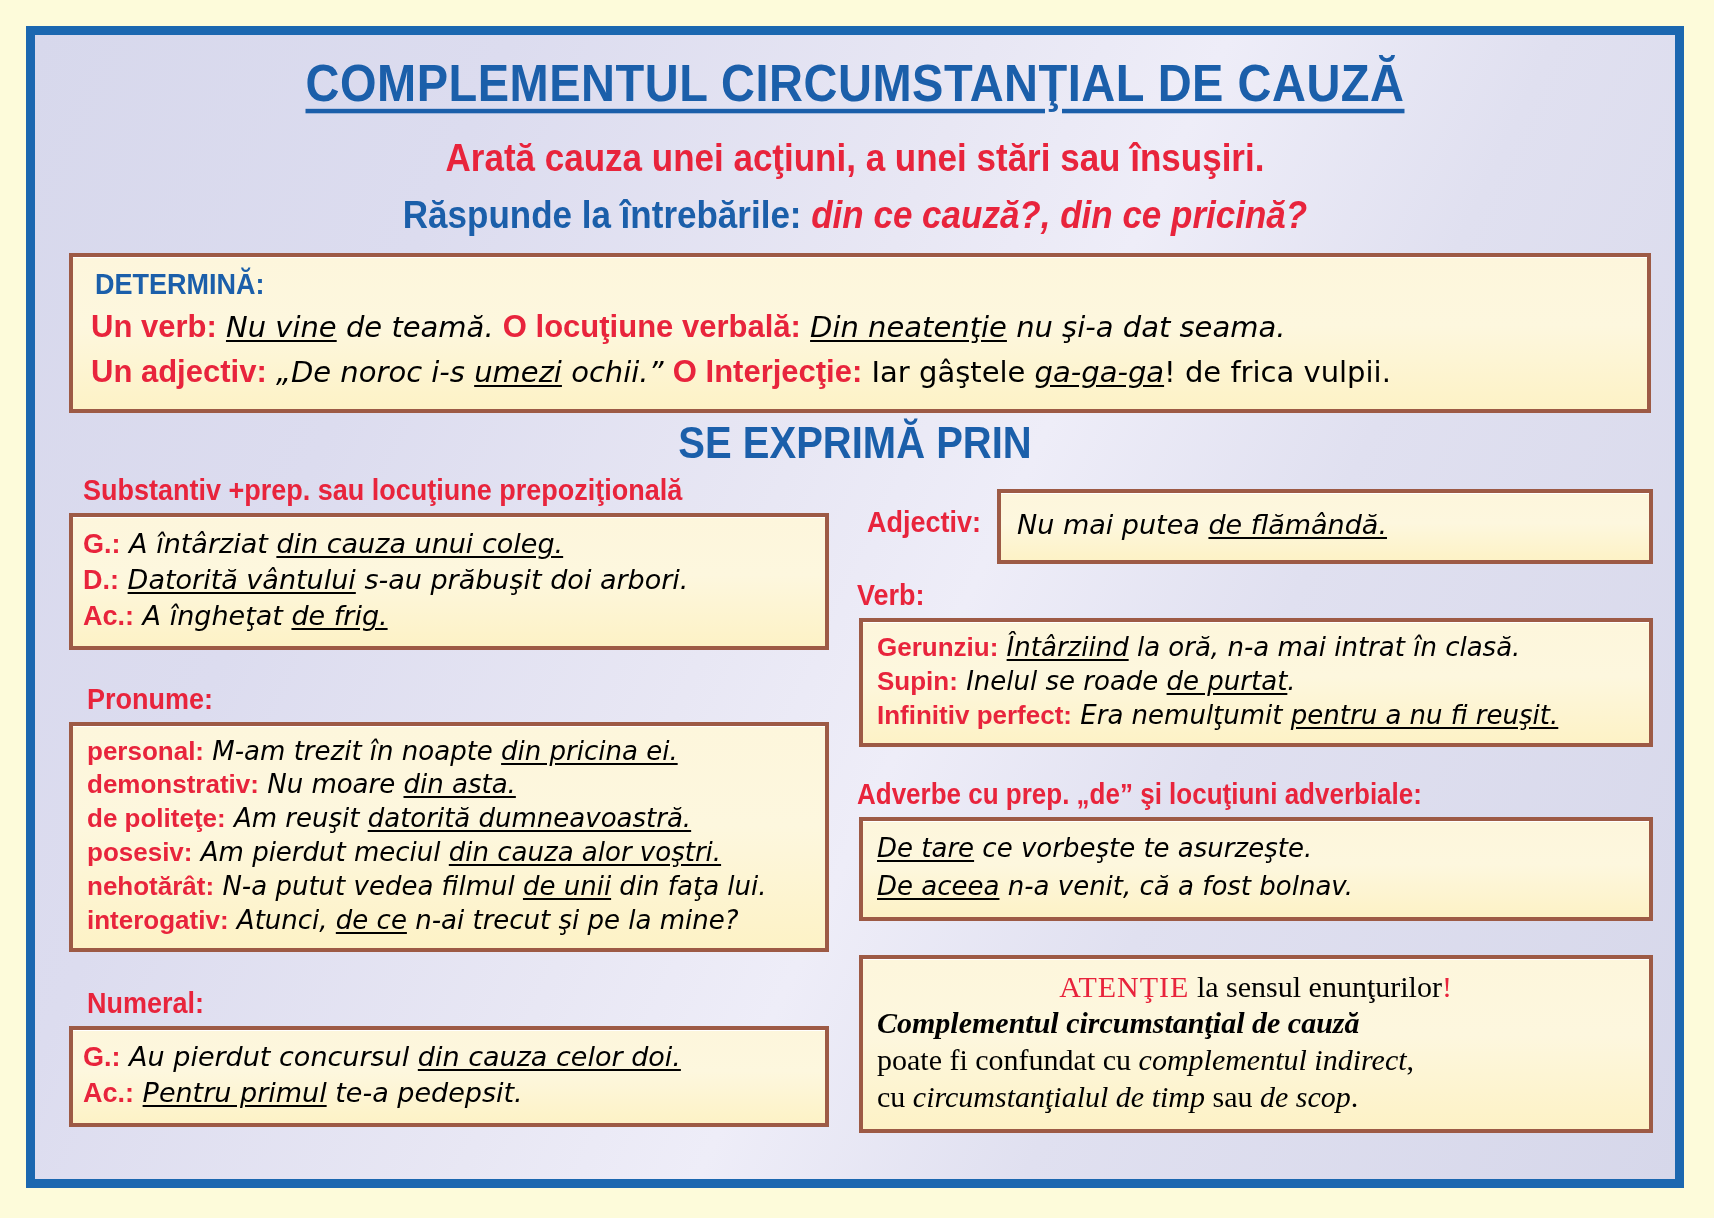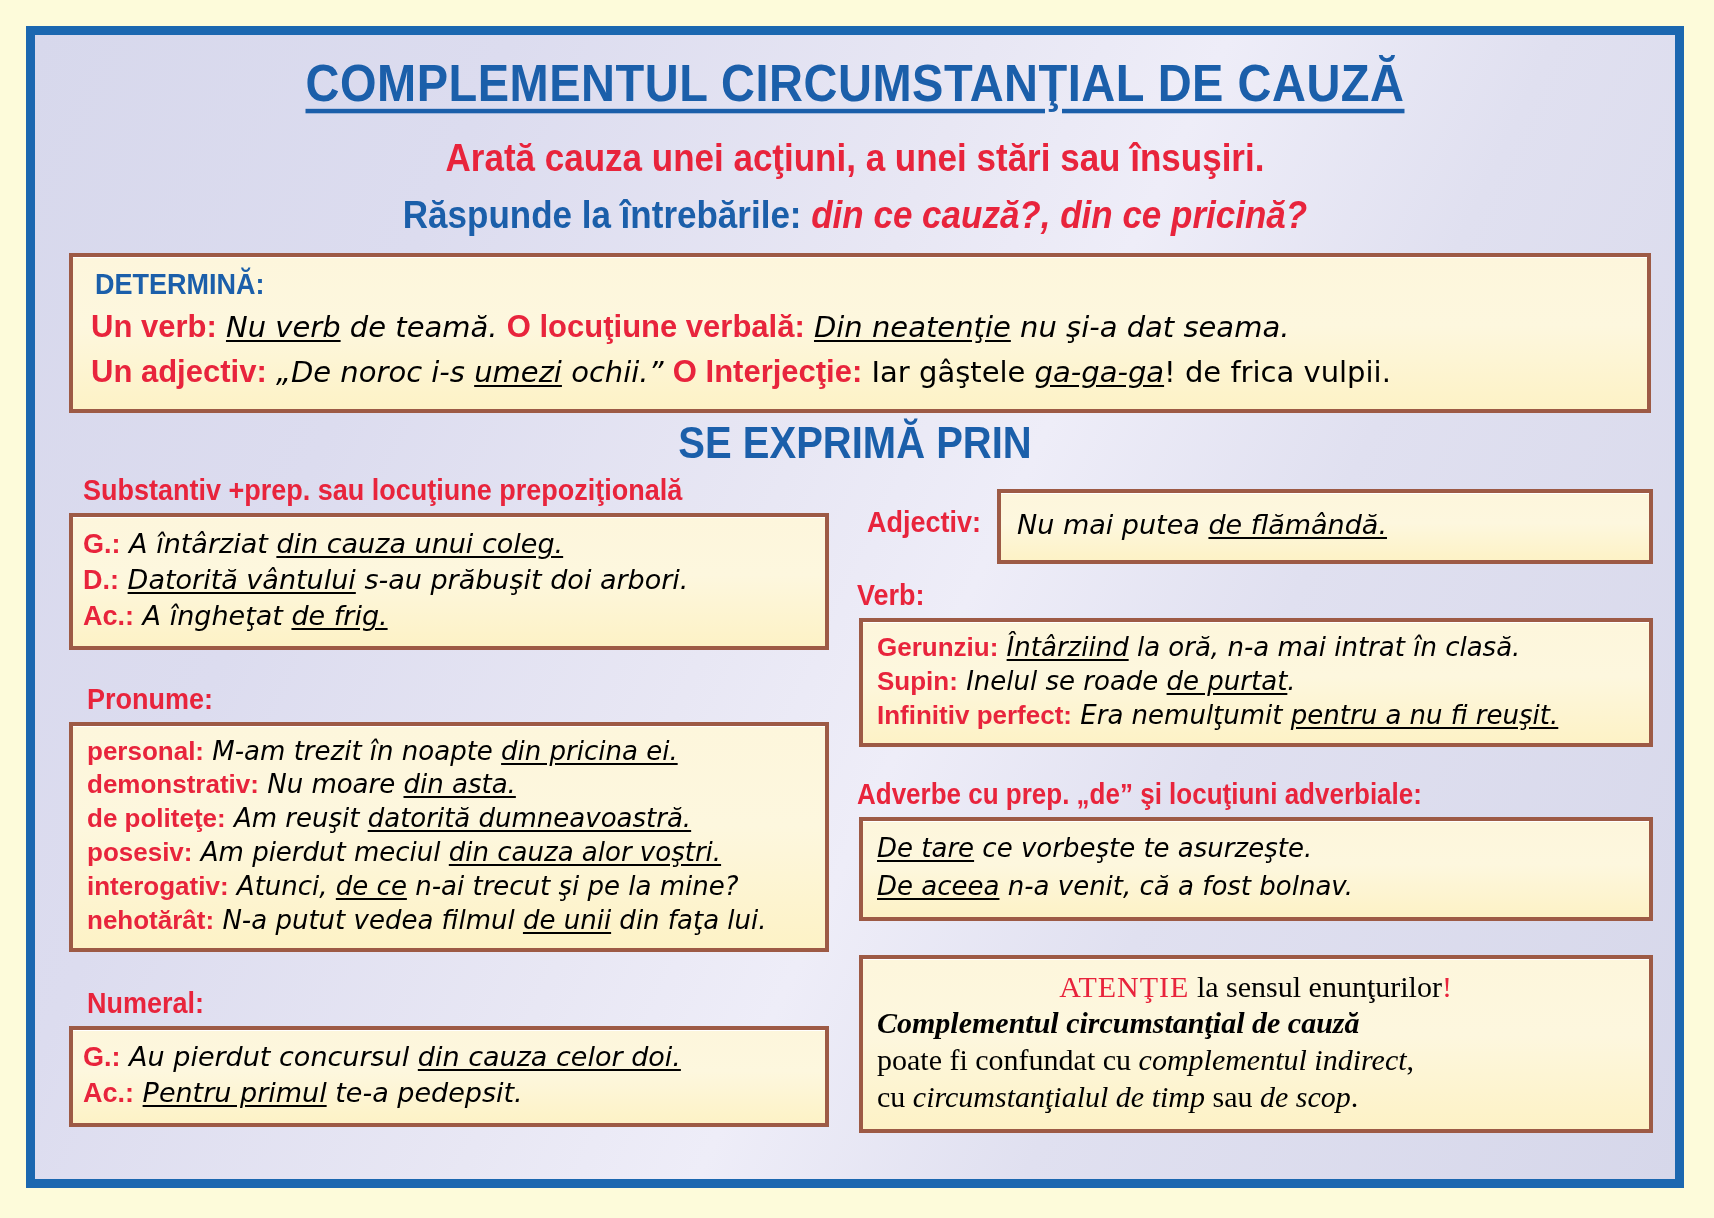--- a/index.html
+++ b/index.html
@@ -130,21 +130,21 @@
   <div class="sub">Arată cauza unei acţiuni, a unei stări sau însuşiri.</div>
 
   <div class="sub2">
     <span>Răspunde la întrebările: </span><span class="q">din ce cauză?, din ce pricină?</span>
   </div>
 
   <div class="box determina">
     <div class="hdr">DETERMINĂ:</div>
 
     <div class="row">
-      <span class="lbl">Un verb:</span><span> </span><span class="u it">Nu verb</span><span class="it"> de teamă. </span><span class="lbl">O locuţiune verbală:</span><span> </span><span class="u it">Din neatenţie</span><span class="it"> nu şi-a dat seama.</span>
+      <span class="lbl">Un verb:</span><span> </span><span class="u it">Nu vine</span><span class="it"> de teamă. </span><span class="lbl">O locuţiune verbală:</span><span> </span><span class="u it">Din neatenţie</span><span class="it"> nu şi-a dat seama.</span>
     </div>
 
     <div class="row">
       <span class="lbl">Un adjectiv:</span><span class="it"> „De noroc i-s </span><span class="u it">umezi</span><span class="it"> ochii.” </span><span class="lbl">O Interjecţie:</span><span> Iar gâştele </span><span class="u it">ga-ga-ga</span><span>! de frica vulpii.</span>
     </div>
   </div>
 
   <div class="seexprima">SE EXPRIMĂ PRIN</div>
 
   <div class="colL">
@@ -155,22 +155,22 @@
       <div class="line"><span class="k">D.:</span><span class="it"> </span><span class="u it">Datorită vântului</span><span class="it"> s-au prăbuşit doi arbori.</span></div>
       <div class="line"><span class="k">Ac.:</span><span class="it"> A îngheţat </span><span class="u it">de frig.</span><span class="it"></span></div>
     </div>
 
     <div class="cap" style="margin-top:34px;">Pronume:</div>
     <div class="box lines">
       <div class="line"><span class="k">personal:</span><span class="it"> M-am trezit în noapte </span><span class="u it">din pricina ei.</span><span class="it"></span></div>
       <div class="line"><span class="k">demonstrativ:</span><span class="it"> Nu moare </span><span class="u it">din asta.</span><span class="it"></span></div>
       <div class="line"><span class="k">de politeţe:</span><span class="it"> Am reuşit </span><span class="u it">datorită dumneavoastră.</span><span class="it"></span></div>
       <div class="line"><span class="k">posesiv:</span><span class="it"> Am pierdut meciul </span><span class="u it">din cauza alor voştri.</span><span class="it"></span></div>
+      <div class="line"><span class="k">nehotărât:</span><span class="it"> N-a putut vedea filmul </span><span class="u it">de unii</span><span class="it"> din faţa lui.</span></div>
       <div class="line"><span class="k">interogativ:</span><span class="it"> Atunci, </span><span class="u it">de ce</span><span class="it"> n-ai trecut şi pe la mine?</span></div>
-      <div class="line"><span class="k">nehotărât:</span><span class="it"> N-a putut vedea filmul </span><span class="u it">de unii</span><span class="it"> din faţa lui.</span></div>
     </div>
 
     <div class="cap" style="margin-top:36px;">Numeral:</div>
     <div class="box lines gda">
       <div class="line"><span class="k">G.:</span><span class="it"> Au pierdut concursul </span><span class="u it">din cauza celor doi.</span><span class="it"></span></div>
       <div class="line"><span class="k">Ac.:</span><span class="it"> </span><span class="u it">Pentru primul</span><span class="it"> te-a pedepsit.</span></div>
     </div>
   </div>
 
   <div class="colR">

